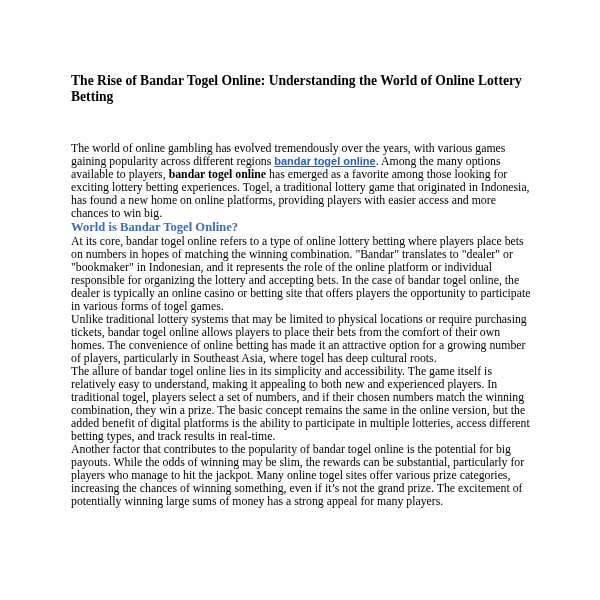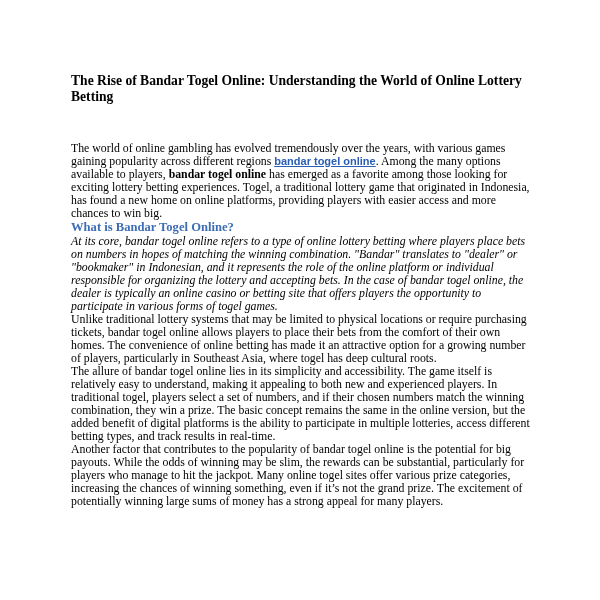--- a/index.html
+++ b/index.html
@@ -36,21 +36,21 @@
     color: var(--heading-color, #3E6DB5);
     font-size: 12.6px;
     line-height: 15px;
     font-weight: bold;
     margin: 0;
     font-family: "Liberation Serif", "DejaVu Serif", serif;
   }
   
   .doc-blocks > :nth-child(1) { margin-bottom: 10px; }
   .doc-blocks > :nth-child(2) { margin-bottom: 11px; }
-  .doc-blocks > :nth-child(3) { margin-bottom: 14px; font-style: italic; }
+  .doc-blocks > :nth-child(3) { margin-bottom: 14px; }
   .doc-blocks > :nth-child(4) { margin-bottom: 10px; }
   .doc-blocks > :nth-child(5) { margin-bottom: 13px; }
   .doc-blocks > :nth-child(6) { margin-bottom: 6px; }
   .doc-blocks > :nth-child(7) { margin-bottom: 0; }
   a.doc-link {
     color: var(--link-color, #2A5DB4);
     text-decoration: underline;
     font-family: "Liberation Sans", "DejaVu Sans", sans-serif;
     font-weight: bold;
     font-size: 11px;
@@ -59,19 +59,19 @@
     font-weight: bold;
   }
 </style>
 </head>
 <body>
 
 <div class="doc-page">
   <div class="doc-title">The Rise of Bandar Togel Online: Understanding the World of Online Lottery Betting</div>
   <div class="doc-blocks">
       <p class="body-para">The world of online gambling has evolved tremendously over the years, with various games gaining popularity across different regions <a class="doc-link" href="#">bandar togel online</a>. Among the many options available to players, <strong class="inline-bold">bandar togel online</strong> has emerged as a favorite among those looking for exciting lottery betting experiences. Togel, a traditional lottery game that originated in Indonesia, has found a new home on online platforms, providing players with easier access and more chances to win big.</p>
-      <h2 class="section-heading">What is Bandar Togel Online?</h2>
+      <h2 class="section-heading">World is Bandar Togel Online?</h2>
       <p class="body-para">At its core, bandar togel online refers to a type of online lottery betting where players place bets on numbers in hopes of matching the winning combination. "Bandar" translates to "dealer" or "bookmaker" in Indonesian, and it represents the role of the online platform or individual responsible for organizing the lottery and accepting bets. In the case of bandar togel online, the dealer is typically an online casino or betting site that offers players the opportunity to participate in various forms of togel games.</p>
       <p class="body-para">Unlike traditional lottery systems that may be limited to physical locations or require purchasing tickets, bandar togel online allows players to place their bets from the comfort of their own homes. The convenience of online betting has made it an attractive option for a growing number of players, particularly in Southeast Asia, where togel has deep cultural roots.</p>
       <p class="body-para">The allure of bandar togel online lies in its simplicity and accessibility. The game itself is relatively easy to understand, making it appealing to both new and experienced players. In traditional togel, players select a set of numbers, and if their chosen numbers match the winning combination, they win a prize. The basic concept remains the same in the online version, but the added benefit of digital platforms is the ability to participate in multiple lotteries, access different betting types, and track results in real-time.</p>
       <p class="body-para">Another factor that contributes to the popularity of bandar togel online is the potential for big payouts. While the odds of winning may be slim, the rewards can be substantial, particularly for players who manage to hit the jackpot. Many online togel sites offer various prize categories, increasing the chances of winning something, even if it’s not the grand prize. The excitement of potentially winning large sums of money has a strong appeal for many players.</p>
     </div>
 </div>
 
 </body></html>

